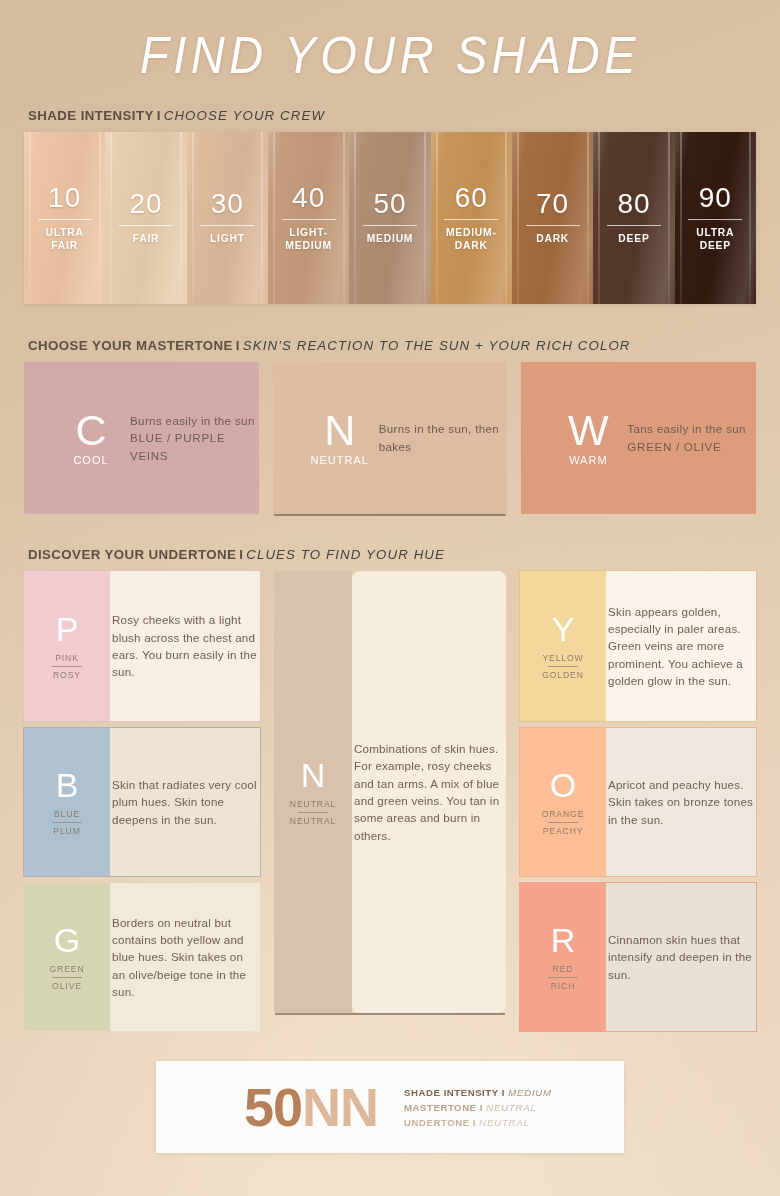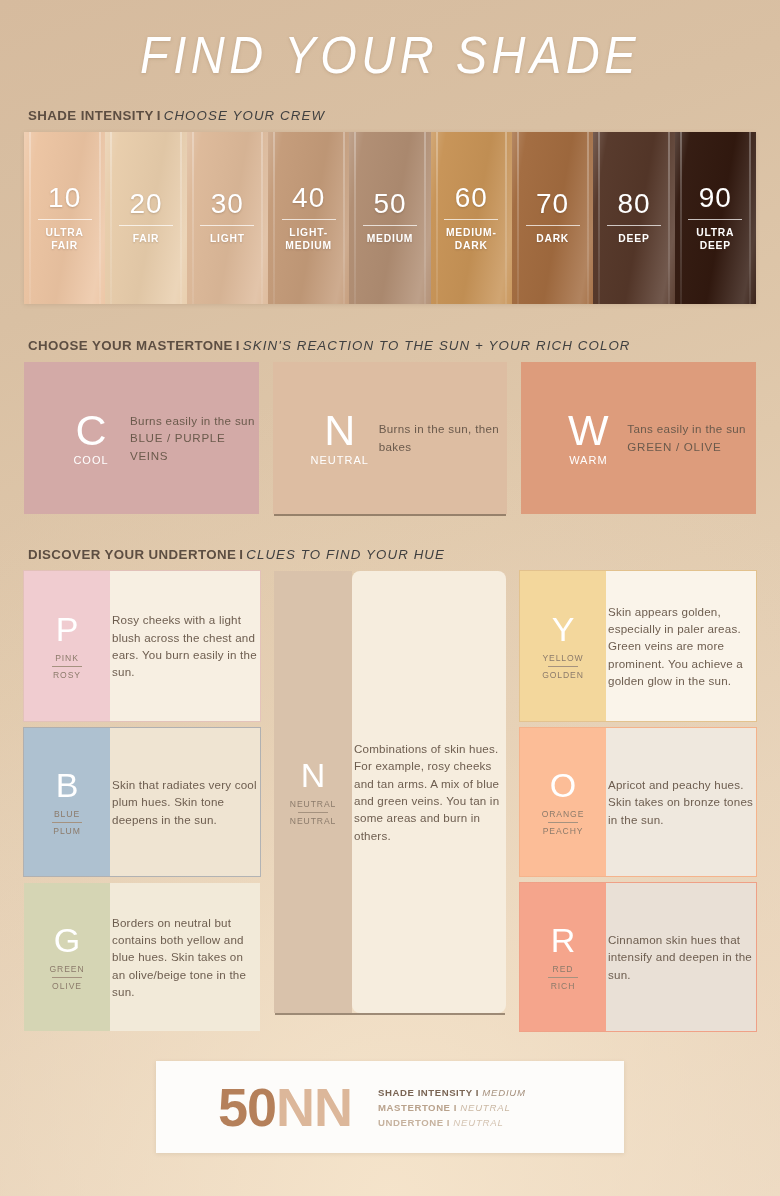--- a/index.html
+++ b/index.html
@@ -162,20 +162,21 @@
   .result-wrap { display: flex; justify-content: center; }
   .result {
     width: 468px; height: 92px; background: #fdfcfa;
     display: flex; align-items: center;
     box-shadow: 0 1px 4px rgba(130,105,80,0.15);
   }
   .result-code {
     font-size: 54px; font-weight: 700; letter-spacing: -1px;
     padding-left: 62px; line-height: 1;
     font-family: "Liberation Sans", sans-serif;
+    margin-left: 26px;
   }
   .rc-a { color: #b5805a; }
   .rc-b { color: #dcb79a; }
   .result-meta {
     margin-left: 26px;
     display: flex; flex-direction: column; gap: 4px;
   }
   .rm-line { font-size: 9.6px; white-space: nowrap; letter-spacing: 0.55px; }
   .rm-line .k { font-weight: 700; }
   .rm-line .v { font-style: italic; letter-spacing: 0.8px; }

